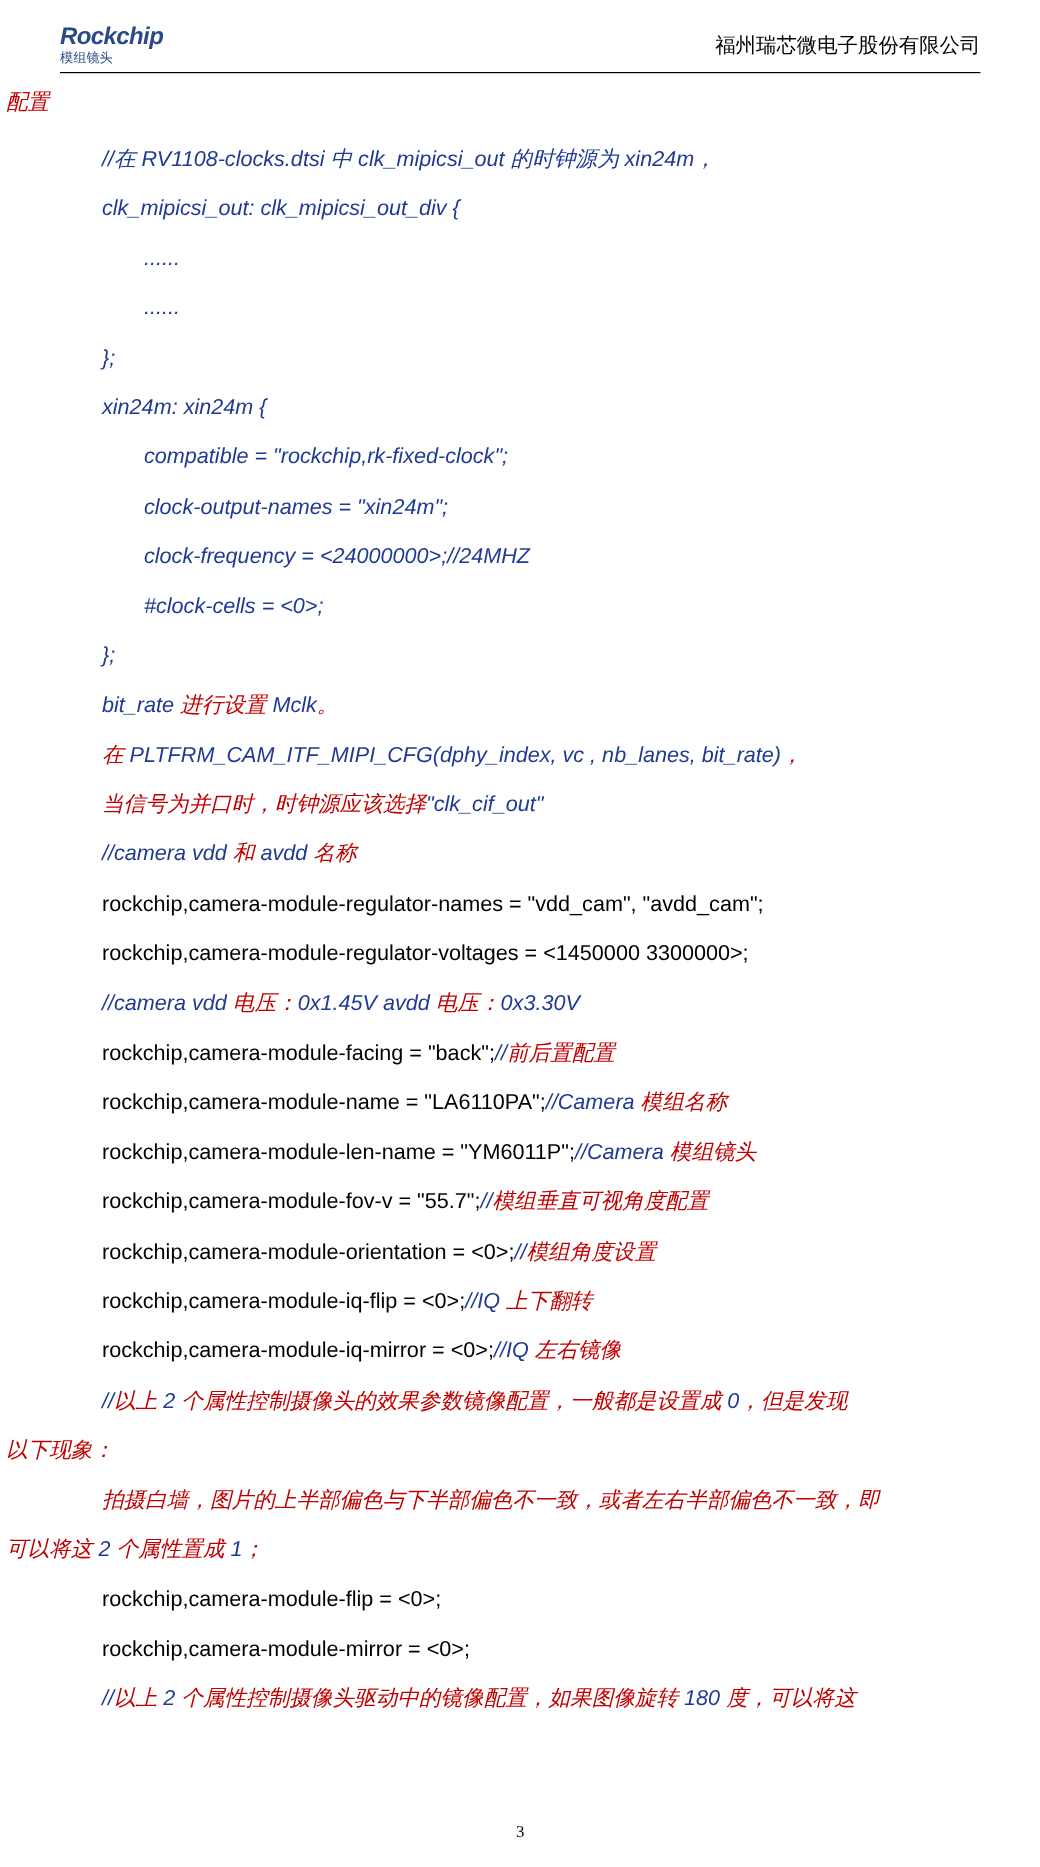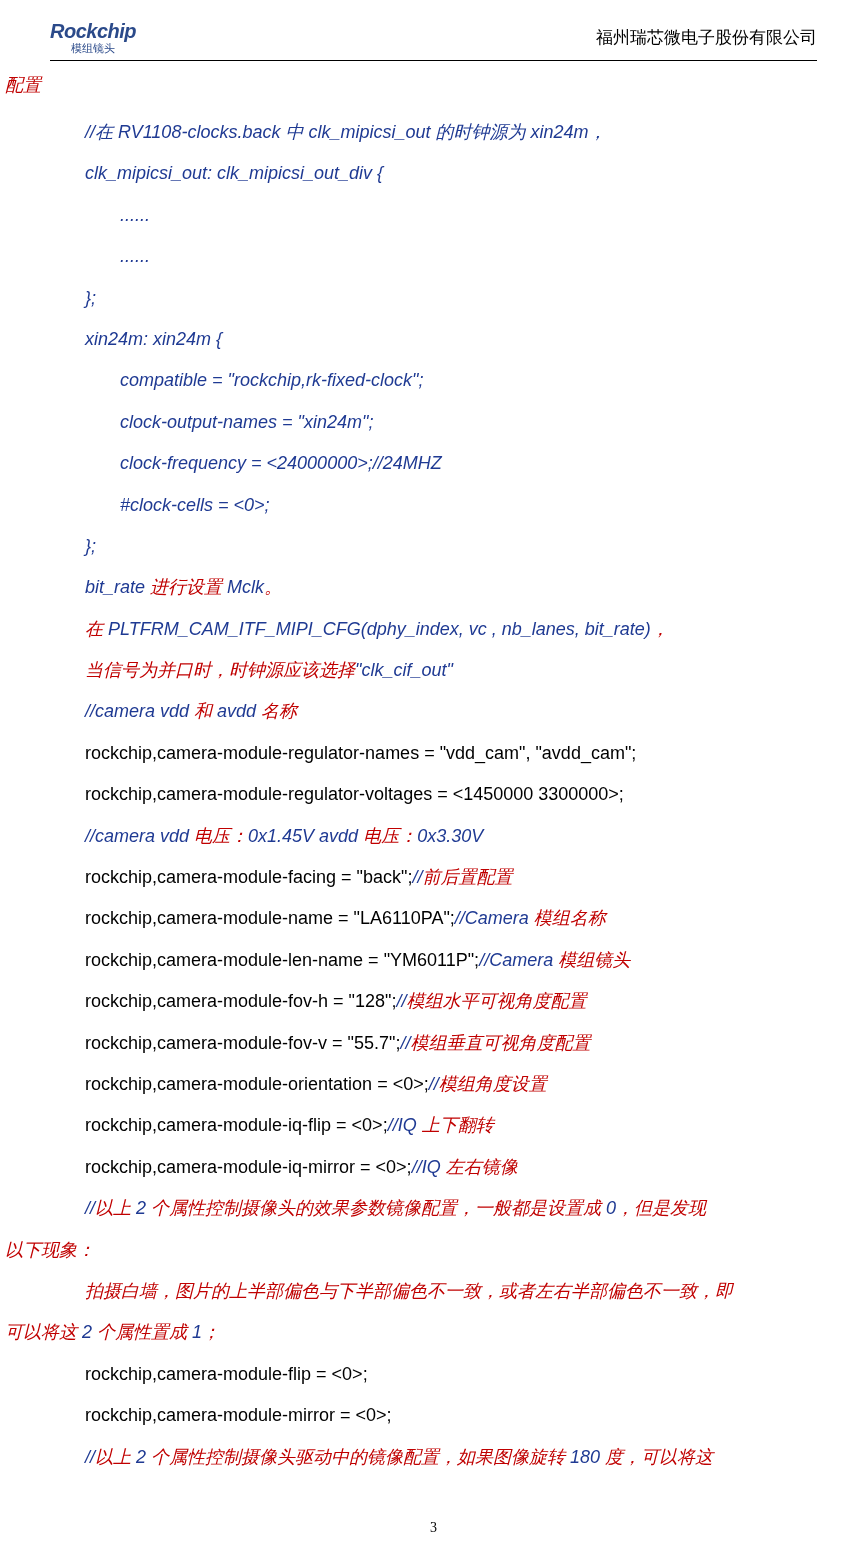--- a/index.html
+++ b/index.html
@@ -15,21 +15,21 @@
       display: flex;
       justify-content: space-between;
       align-items: flex-start;
       border-bottom: 1px solid #000;
       padding-bottom: 4px;
       margin-bottom: 12px;
     }
     .logo-block {
       display: flex;
       flex-direction: column;
-      align-items: center;
+      align-items: flex-start;
     }
     .logo {
       font-family: Arial, sans-serif;
       font-weight: bold;
       font-style: italic;
       font-size: 20px;
       color: #2b4a8a;
       letter-spacing: -0.5px;
     }
     .logo-sub {
@@ -86,42 +86,41 @@
   <div class="logo-block">
     <div class="logo">Rockchip</div>
     <div class="logo-sub">模组镜头</div>
   </div>
   <div class="header-company">福州瑞芯微电子股份有限公司</div>
 </div>
 
 <div class="content">
   <div class="section-title">配置</div>
   <div id="lines">
-      <div class="line italic-blue">//在 RV1108-clocks.back 中 clk_mipicsi_out 的时钟源为 xin24m，</div>
+      <div class="line italic-blue">//在 RV1108-clocks.dtsi 中 clk_mipicsi_out 的时钟源为 xin24m，</div>
       <div class="line italic-blue">clk_mipicsi_out: clk_mipicsi_out_div {</div>
       <div class="line indent2 italic-blue">......</div>
       <div class="line indent2 italic-blue">......</div>
       <div class="line italic-blue">};</div>
       <div class="line italic-blue">xin24m: xin24m {</div>
       <div class="line indent2 italic-blue">compatible = "rockchip,rk-fixed-clock";</div>
       <div class="line indent2 italic-blue">clock-output-names = "xin24m";</div>
       <div class="line indent2 italic-blue">clock-frequency = &lt;24000000&gt;;//24MHZ</div>
       <div class="line indent2 italic-blue">#clock-cells = &lt;0&gt;;</div>
       <div class="line italic-blue">};</div>
       <div class="line italic-blue">bit_rate <span class="italic-red">进行设置</span> Mclk<span class="italic-red">。</span></div>
       <div class="line italic-blue"><span class="italic-red">在</span> PLTFRM_CAM_ITF_MIPI_CFG(dphy_index, vc , nb_lanes, bit_rate)<span class="italic-red">，</span></div>
       <div class="line italic-red">当信号为并口时，时钟源应该选择<span class="italic-blue">"clk_cif_out"</span></div>
       <div class="line italic-blue">//camera vdd <span class="italic-red">和</span> avdd <span class="italic-red">名称</span></div>
       <div class="line black">rockchip,camera-module-regulator-names = "vdd_cam", "avdd_cam";</div>
       <div class="line black">rockchip,camera-module-regulator-voltages = &lt;1450000 3300000&gt;;</div>
       <div class="line italic-blue">//camera vdd <span class="italic-red">电压：</span>0x1.45V avdd <span class="italic-red">电压：</span>0x3.30V</div>
       <div class="line black">rockchip,camera-module-facing = "back";<span class="italic-blue">//</span><span class="italic-red">前后置配置</span></div>
       <div class="line black">rockchip,camera-module-name = "LA6110PA";<span class="italic-blue">//Camera </span><span class="italic-red">模组名称</span></div>
       <div class="line black">rockchip,camera-module-len-name = "YM6011P";<span class="italic-blue">//Camera </span><span class="italic-red">模组镜头</span></div>
-      <div class="line black">rockchip,camera-module-fov-h = "128";<span class="italic-blue">//</span><span class="italic-red">模组水平可视角度配置</span></div>
       <div class="line black">rockchip,camera-module-fov-v = "55.7";<span class="italic-blue">//</span><span class="italic-red">模组垂直可视角度配置</span></div>
       <div class="line black">rockchip,camera-module-orientation = &lt;0&gt;;<span class="italic-blue">//</span><span class="italic-red">模组角度设置</span></div>
       <div class="line black">rockchip,camera-module-iq-flip = &lt;0&gt;;<span class="italic-blue">//IQ </span><span class="italic-red">上下翻转</span></div>
       <div class="line black">rockchip,camera-module-iq-mirror = &lt;0&gt;;<span class="italic-blue">//IQ </span><span class="italic-red">左右镜像</span></div>
       <div class="line italic-red"><span class="italic-blue">//</span>以上 <span class="italic-blue">2</span> 个属性控制摄像头的效果参数镜像配置，一般都是设置成 <span class="italic-blue">0</span>，但是发现</div>
       <div class="line line-outdent italic-red">以下现象：</div>
       <div class="line italic-red">拍摄白墙，图片的上半部偏色与下半部偏色不一致，或者左右半部偏色不一致，即</div>
       <div class="line line-outdent italic-red">可以将这 <span class="italic-blue">2</span> 个属性置成 <span class="italic-blue">1</span>；</div>
       <div class="line black">rockchip,camera-module-flip = &lt;0&gt;;</div>
       <div class="line black">rockchip,camera-module-mirror = &lt;0&gt;;</div>

